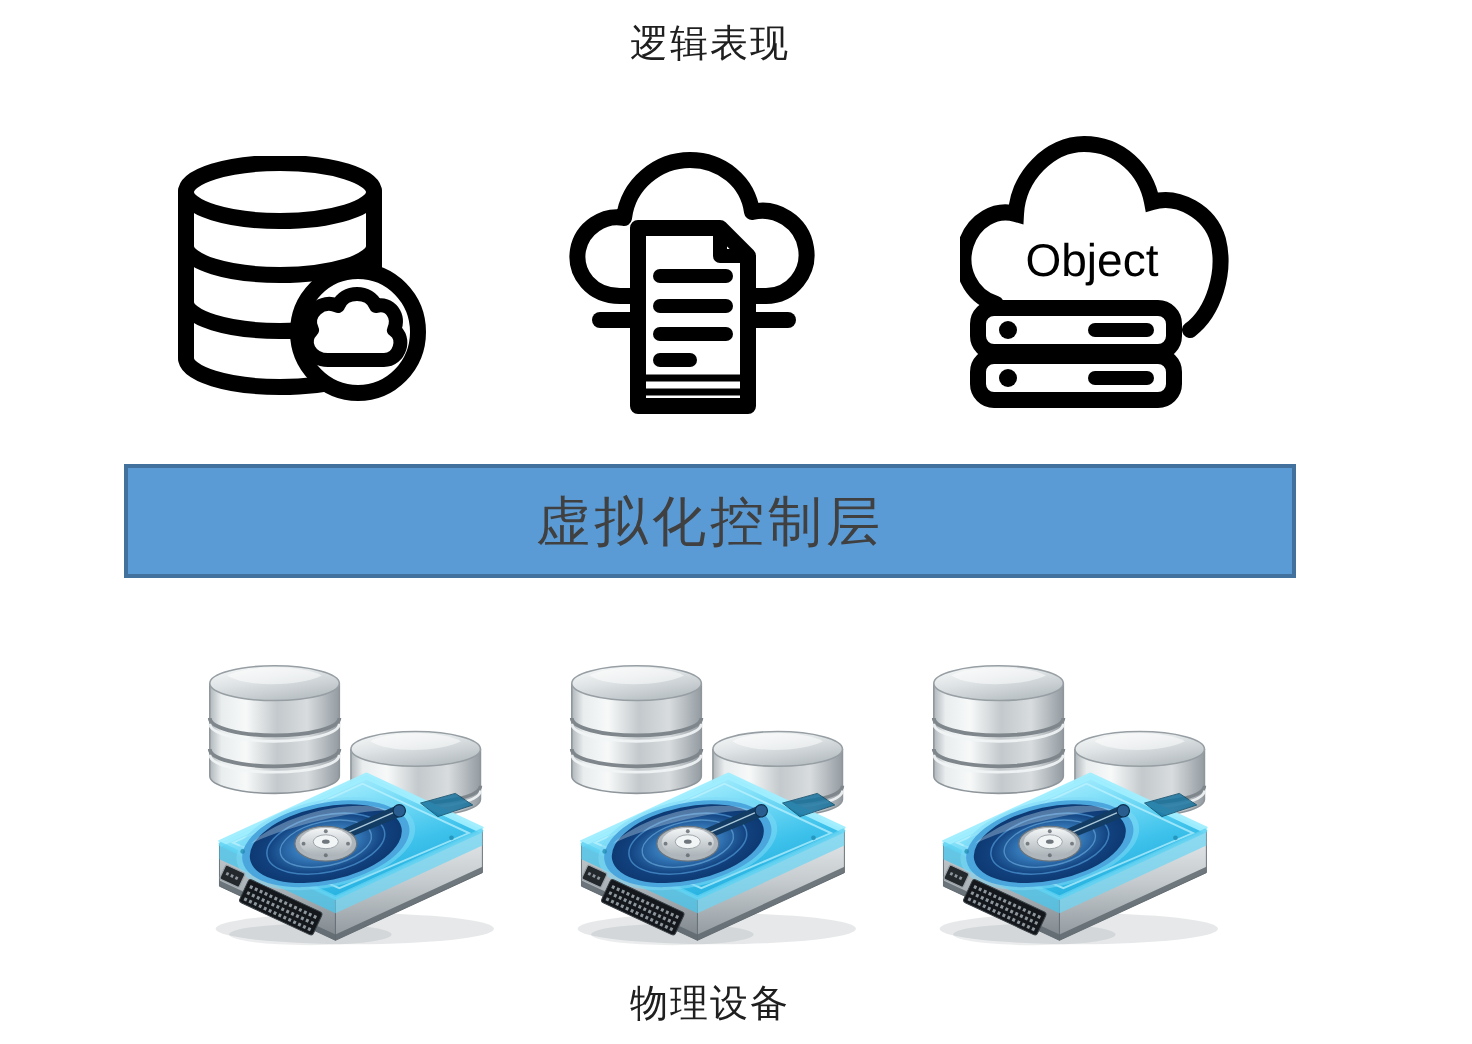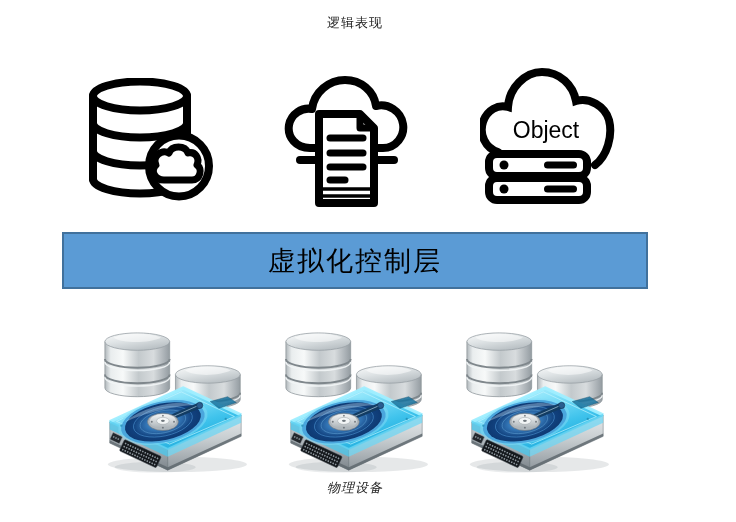--- a/index.html
+++ b/index.html
@@ -1,34 +1,34 @@
 <!DOCTYPE html>
 <html><head>
 <meta charset="utf-8">
 <style>
   html,body{margin:0;padding:0;background:#fff;}
   #canvas{position:relative;width:736px;height:522px;background:#fff;overflow:hidden;
           font-family:"Liberation Sans","DejaVu Sans",sans-serif;}
   .wrap{position:absolute;left:0;top:0;width:710px;display:flex;flex-direction:column;
         align-items:center;padding-top:10px;}
-  .layer-label{font-size:13px;line-height:26px;color:#1f1f1f;letter-spacing:1px;}
+  .layer-label{font-size:19px;line-height:26px;color:#1f1f1f;letter-spacing:1px;}
   .icon-row{display:flex;align-items:center;margin-top:28px;}
   .icon-row svg{display:block;}
   .gap1{margin-left:70px;}
   .ic-1{margin-top:6px;}
   .ic-2{margin-top:3px;}
   .ic-3{margin-top:0;}
   .banner{margin-top:22px;width:586px;height:57px;box-sizing:border-box;
-          background:#5B9BD5;border:2px solid #41719C;color:#000000;
+          background:#5B9BD5;border:2px solid #41719C;color:#404040;
           display:flex;align-items:center;justify-content:center;
           font-size:27px;letter-spacing:2px;}
   .device-row{display:flex;margin-top:41px;}
   .device-row svg{display:block;width:145px;height:145px;}
   .dgap{margin-left:36px;}
-  .foot{margin-top:0;font-style:italic;}
+  .foot{margin-top:15px;}
   .hidden-defs{position:absolute;width:0;height:0;overflow:hidden;}
   text.obj{font-family:"Liberation Sans","DejaVu Sans",sans-serif;font-size:23px;fill:#000;}
 </style>
 </head>
 <body>
 
 <div id="canvas">
 
   <svg class="hidden-defs" xmlns="http://www.w3.org/2000/svg" xmlns:xlink="http://www.w3.org/1999/xlink" aria-hidden="true">
     <defs>

